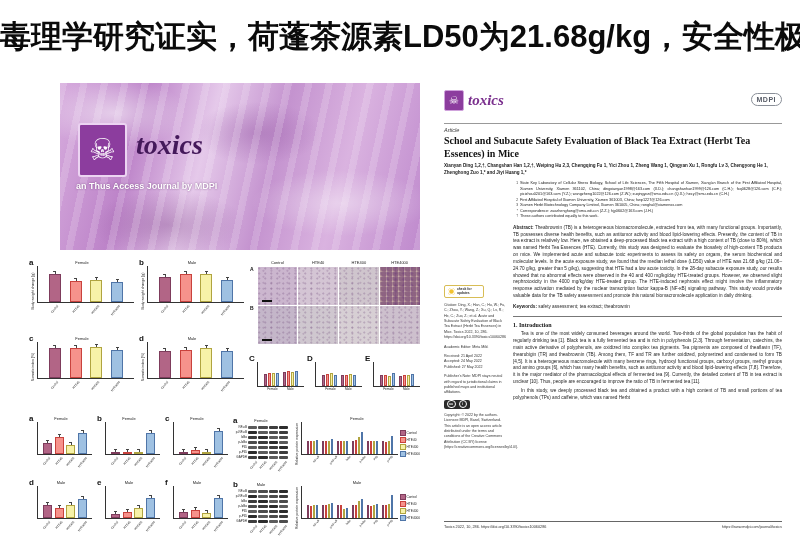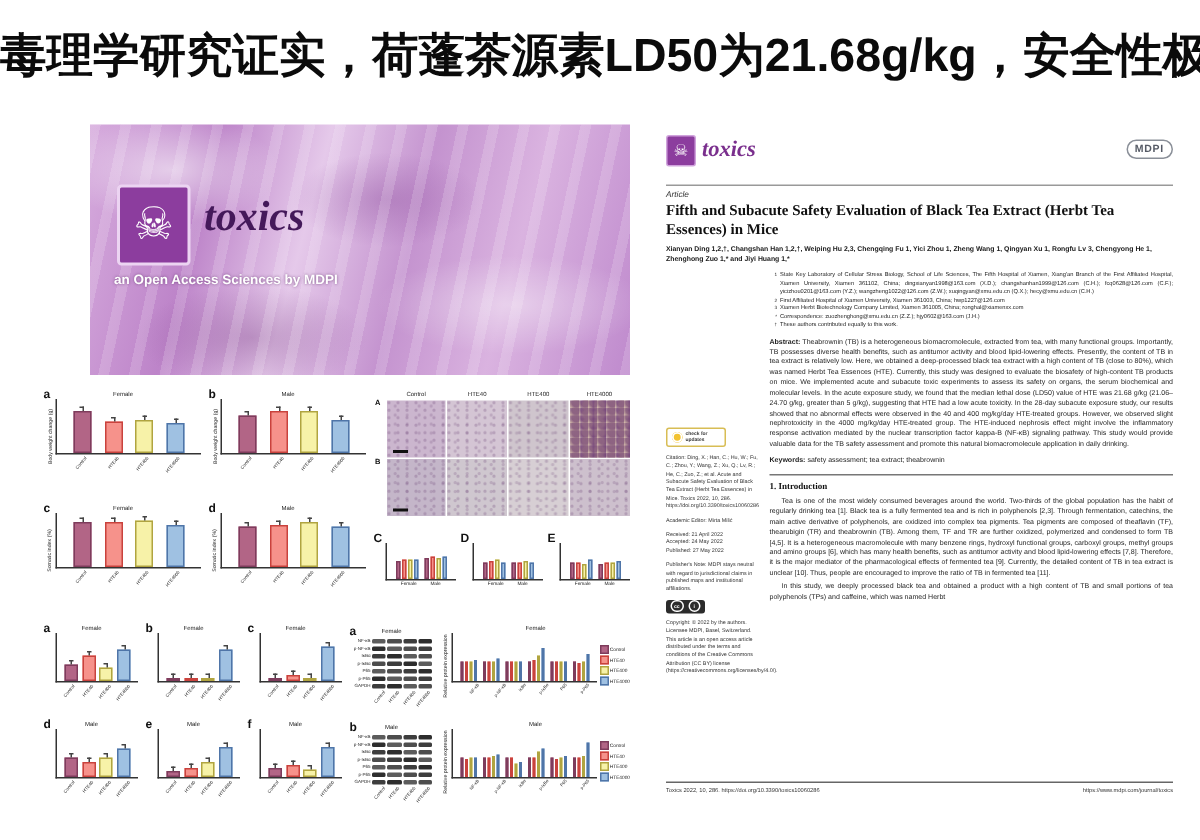--- a/index.html
+++ b/index.html
@@ -123,21 +123,21 @@
     font-size:3.8px;color:#333}
 </style>
 </head>
 <body>
 
 <div class="headline">毒理学研究证实，荷蓬茶源素LD50为21.68g/kg，安全性极高</div>
 
 <div class="cover">
   <div class="skull-box">☠</div>
   <div class="cover-name">toxics</div>
-  <div class="cover-tagline">an Open Access Sciences by MDPI</div>
+  <div class="cover-tagline">an Thus Access Journal by MDPI</div>
 </div>
 
 <div class="fig fig1">
   <div class="chart" style="left:2px;top:4px;width:104px">
       <div class="plabel">a</div>
       <div class="ctitle">Female</div>
       <div class="crow">
         <div class="ylab">
           <span>Body weight change (g)</span>
         </div>
@@ -950,21 +950,21 @@
 <div class="paper">
   <div class="phead">
     <div class="plogo">
       <div class="skull-sm">☠</div>
       <div class="pname">toxics</div>
     </div>
     <div class="mdpi">MDPI</div>
   </div>
   <hr class="phr">
   <div class="article-type">Article</div>
-  <div class="ptitle">Fifth and Subacute Safety Evaluation of Black Tea Extract (Herbt Tea Essences) in Mice</div>
+  <div class="ptitle">School and Subacute Safety Evaluation of Black Tea Extract (Herbt Tea Essences) in Mice</div>
   <div class="pauthors">Xianyan Ding 1,2,†, Changshan Han 1,2,†, Weiping Hu 2,3, Chengqing Fu 1, Yici Zhou 1, Zheng Wang 1, Qingyan Xu 1, Rongfu Lv 3, Chengyong He 1, Zhenghong Zuo 1,* and Jiyi Huang 1,*</div>
 
   <div class="pbody">
     <div class="psidebar">
       <div class="updates">
         <span class="upd-ic"></span>
         <span class="upd-tx">check for updates</span>
       </div>
       <div class="sb">Citation: Ding, X.; Han, C.; Hu, W.; Fu, C.; Zhou, Y.; Wang, Z.; Xu, Q.; Lv, R.; He, C.; Zuo, Z.; et al. Acute and Subacute Safety Evaluation of Black Tea Extract (Herbt Tea Essences) in Mice. Toxics 2022, 10, 286. https://doi.org/10.3390/toxics10060286</div>
       <div class="sb">Academic Editor: Mirta Milić</div>

